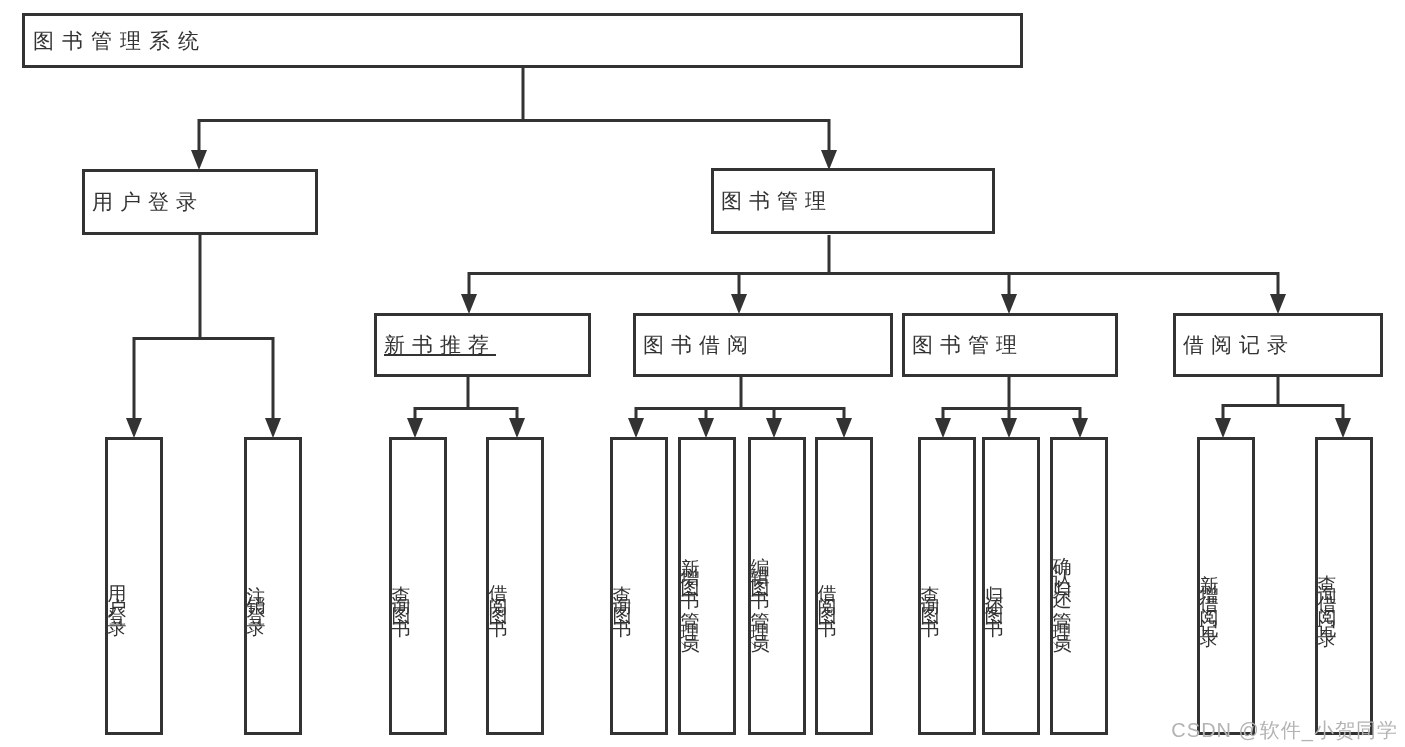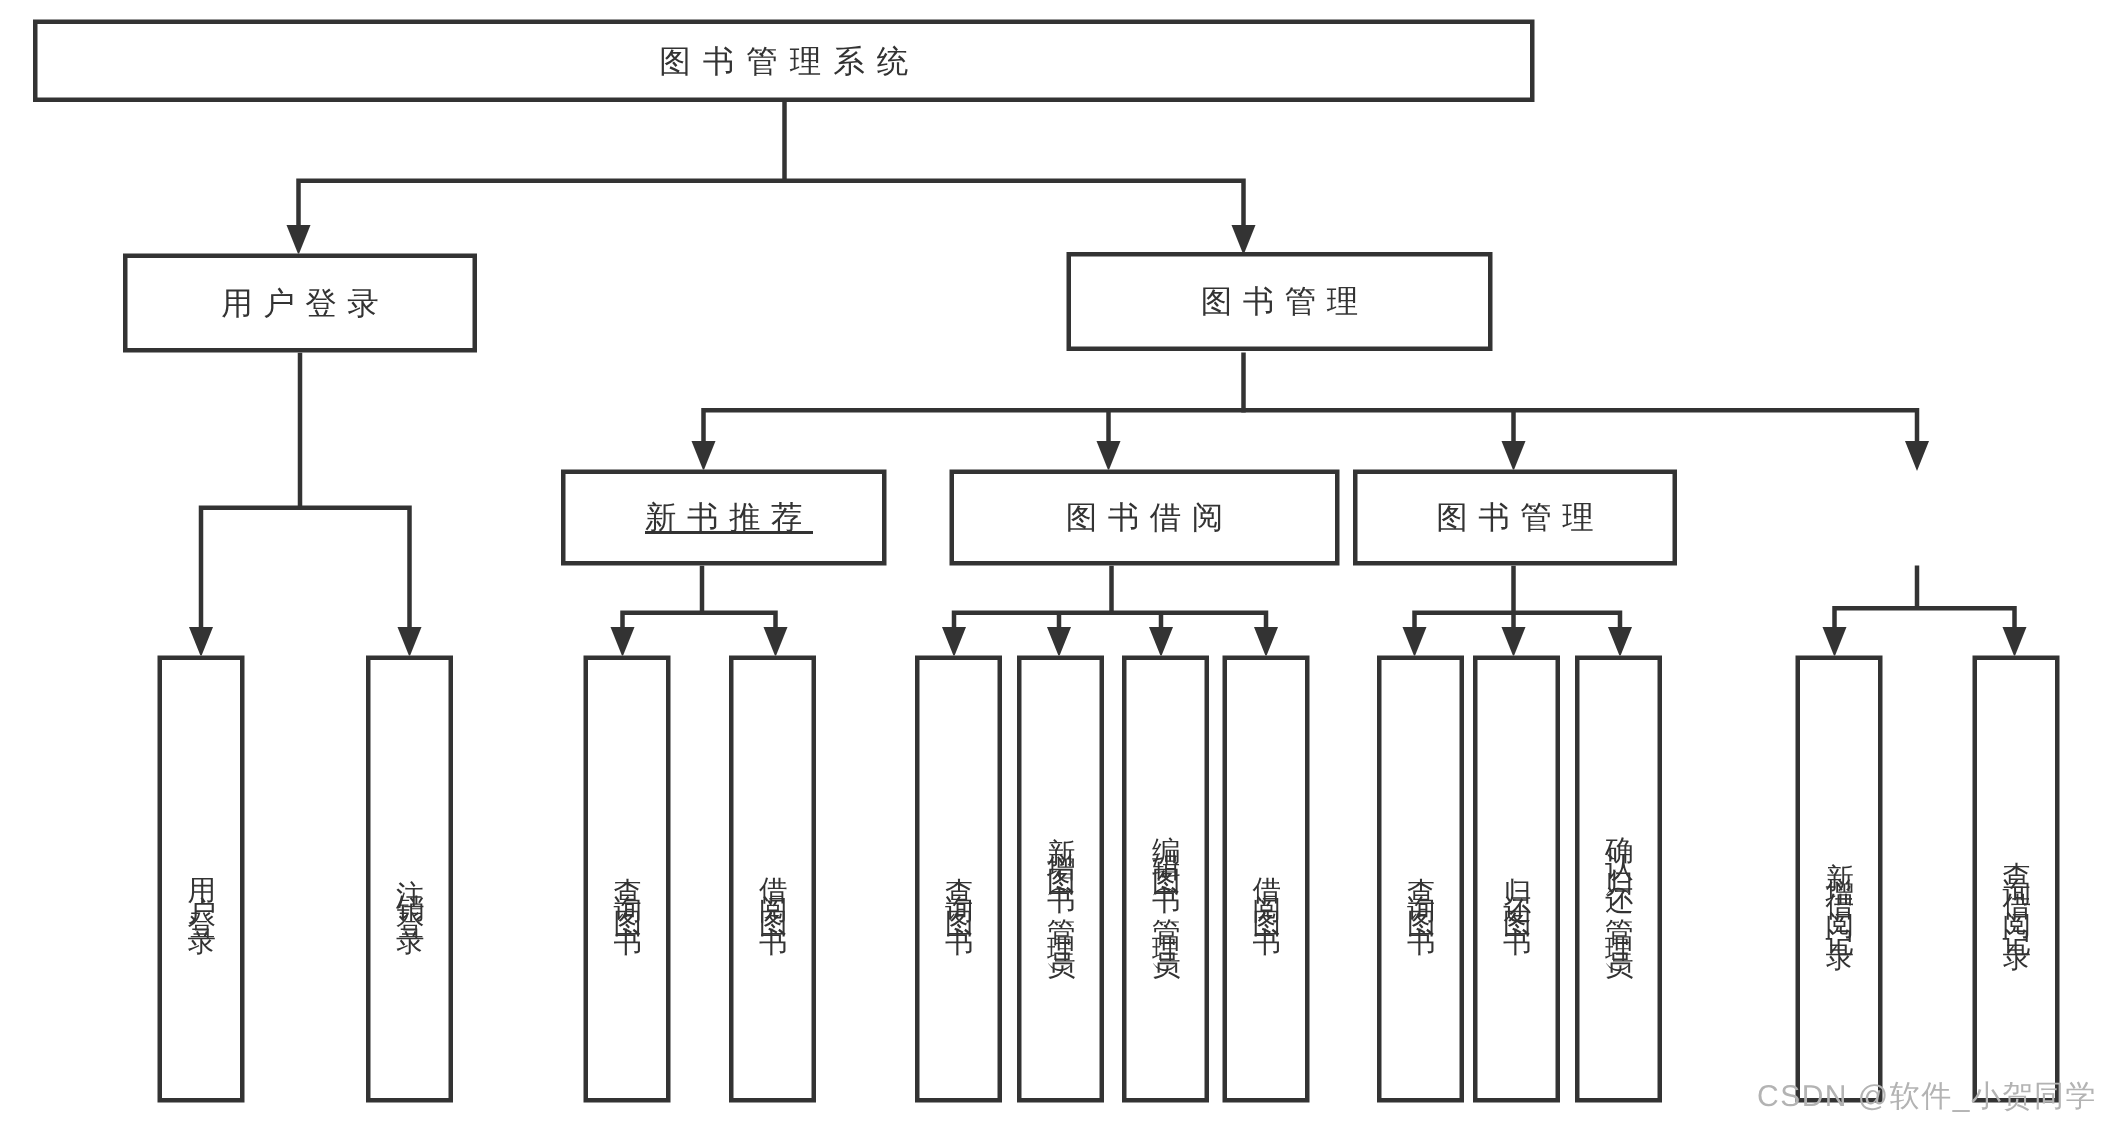--- a/index.html
+++ b/index.html
@@ -13,21 +13,20 @@
     color: #333333;
   }
   .connectors { position: absolute; left: 0; top: 0; width: 1405px; height: 747px; }
   .box {
     position: absolute;
     background: #ffffff;
     border: 3px solid #333333;
     box-sizing: border-box;
     display: flex;
     align-items: center;
-    justify-content: center;
   }
   .hlabel {
     font-size: 21px;
     letter-spacing: 7px;
     text-indent: 7px;
     white-space: nowrap;
     color: #333333;
   }
   .root-label { font-size: 21px; letter-spacing: 8px; text-indent: 8px; }
   .vbox { width: 58px; height: 298px; top: 437px; }
@@ -124,20 +123,23 @@
 
   <div class="box" style="left:374px; top:313px; width:217px; height:64px;text-decoration:underline;">
     <span class="hlabel">新书推荐</span>
   </div>
   <div class="box" style="left:633px; top:313px; width:260px; height:64px;">
     <span class="hlabel">图书借阅</span>
   </div>
   <div class="box" style="left:902px; top:313px; width:216px; height:64px;">
     <span class="hlabel">图书管理</span>
   </div>
+  <div class="box" style="left:1173px; top:313px; width:210px; height:64px;">
+    <span class="hlabel">借阅记录</span>
+  </div>
 
   <div class="box vbox" style="left:105px;">
     <span class="vlabel">用户登录</span>
   </div>
   <div class="box vbox" style="left:244px;">
     <span class="vlabel">注销登录</span>
   </div>
 
   <div class="box vbox" style="left:389px;">
     <span class="vlabel">查询图书</span>

